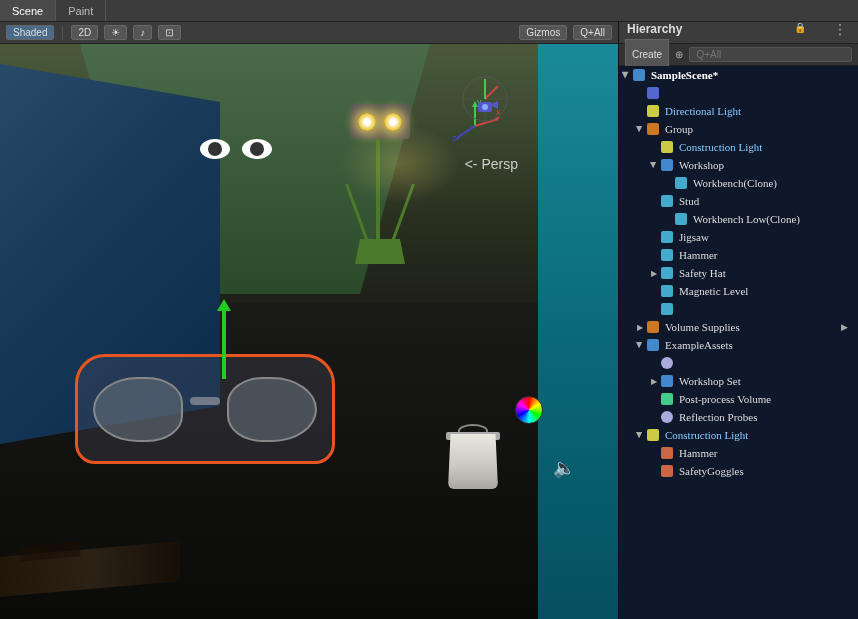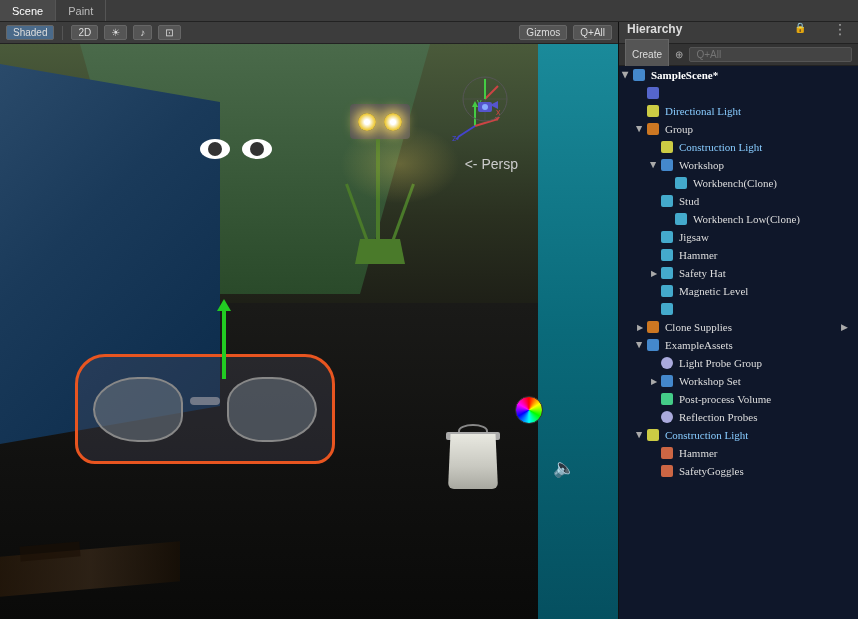--- a/index.html
+++ b/index.html
@@ -647,34 +647,33 @@
         </div>
         <div class="tree-item">
           <span class="tree-indent" style="width: 28px;"></span>
           <span class="tree-arrow hidden">▶</span>
           <span class="tree-icon" style="background: rgb(68, 170, 204); border-radius: 2px; width: 12px; height: 12px;"></span>
         </div>
         <div class="tree-item">
           <span class="tree-indent" style="width: 14px;"></span>
           <span class="tree-arrow">▶</span>
           <span class="tree-icon" style="background: rgb(204, 119, 34); border-radius: 2px; width: 12px; height: 12px;"></span>
-          <span style="flex: 1 1 0%; padding-left: 3px; overflow: hidden; text-overflow: ellipsis;">Clone Supplies</span>
+          <span style="flex: 1 1 0%; padding-left: 3px; overflow: hidden; text-overflow: ellipsis;">Volume Supplies</span>
           <span class="expand-arrow">▶</span>
         </div>
         <div class="tree-item">
           <span class="tree-indent" style="width: 14px;"></span>
           <span class="tree-arrow open">▶</span>
           <span class="tree-icon" style="background: rgb(68, 136, 204); border-radius: 2px; width: 12px; height: 12px;"></span>
           <span style="flex: 1 1 0%; padding-left: 3px; overflow: hidden; text-overflow: ellipsis;">ExampleAssets</span>
         </div>
         <div class="tree-item">
           <span class="tree-indent" style="width: 28px;"></span>
           <span class="tree-arrow hidden">▶</span>
           <span class="tree-icon" style="background: rgb(170, 170, 221); border-radius: 50%; width: 12px; height: 12px;"></span>
-          <span style="flex: 1 1 0%; padding-left: 3px; overflow: hidden; text-overflow: ellipsis;">Light Probe Group</span>
         </div>
         <div class="tree-item">
           <span class="tree-indent" style="width: 28px;"></span>
           <span class="tree-arrow">▶</span>
           <span class="tree-icon" style="background: rgb(68, 136, 204); border-radius: 2px; width: 12px; height: 12px;"></span>
           <span style="flex: 1 1 0%; padding-left: 3px; overflow: hidden; text-overflow: ellipsis;">Workshop Set</span>
         </div>
         <div class="tree-item">
           <span class="tree-indent" style="width: 28px;"></span>
           <span class="tree-arrow hidden">▶</span>

